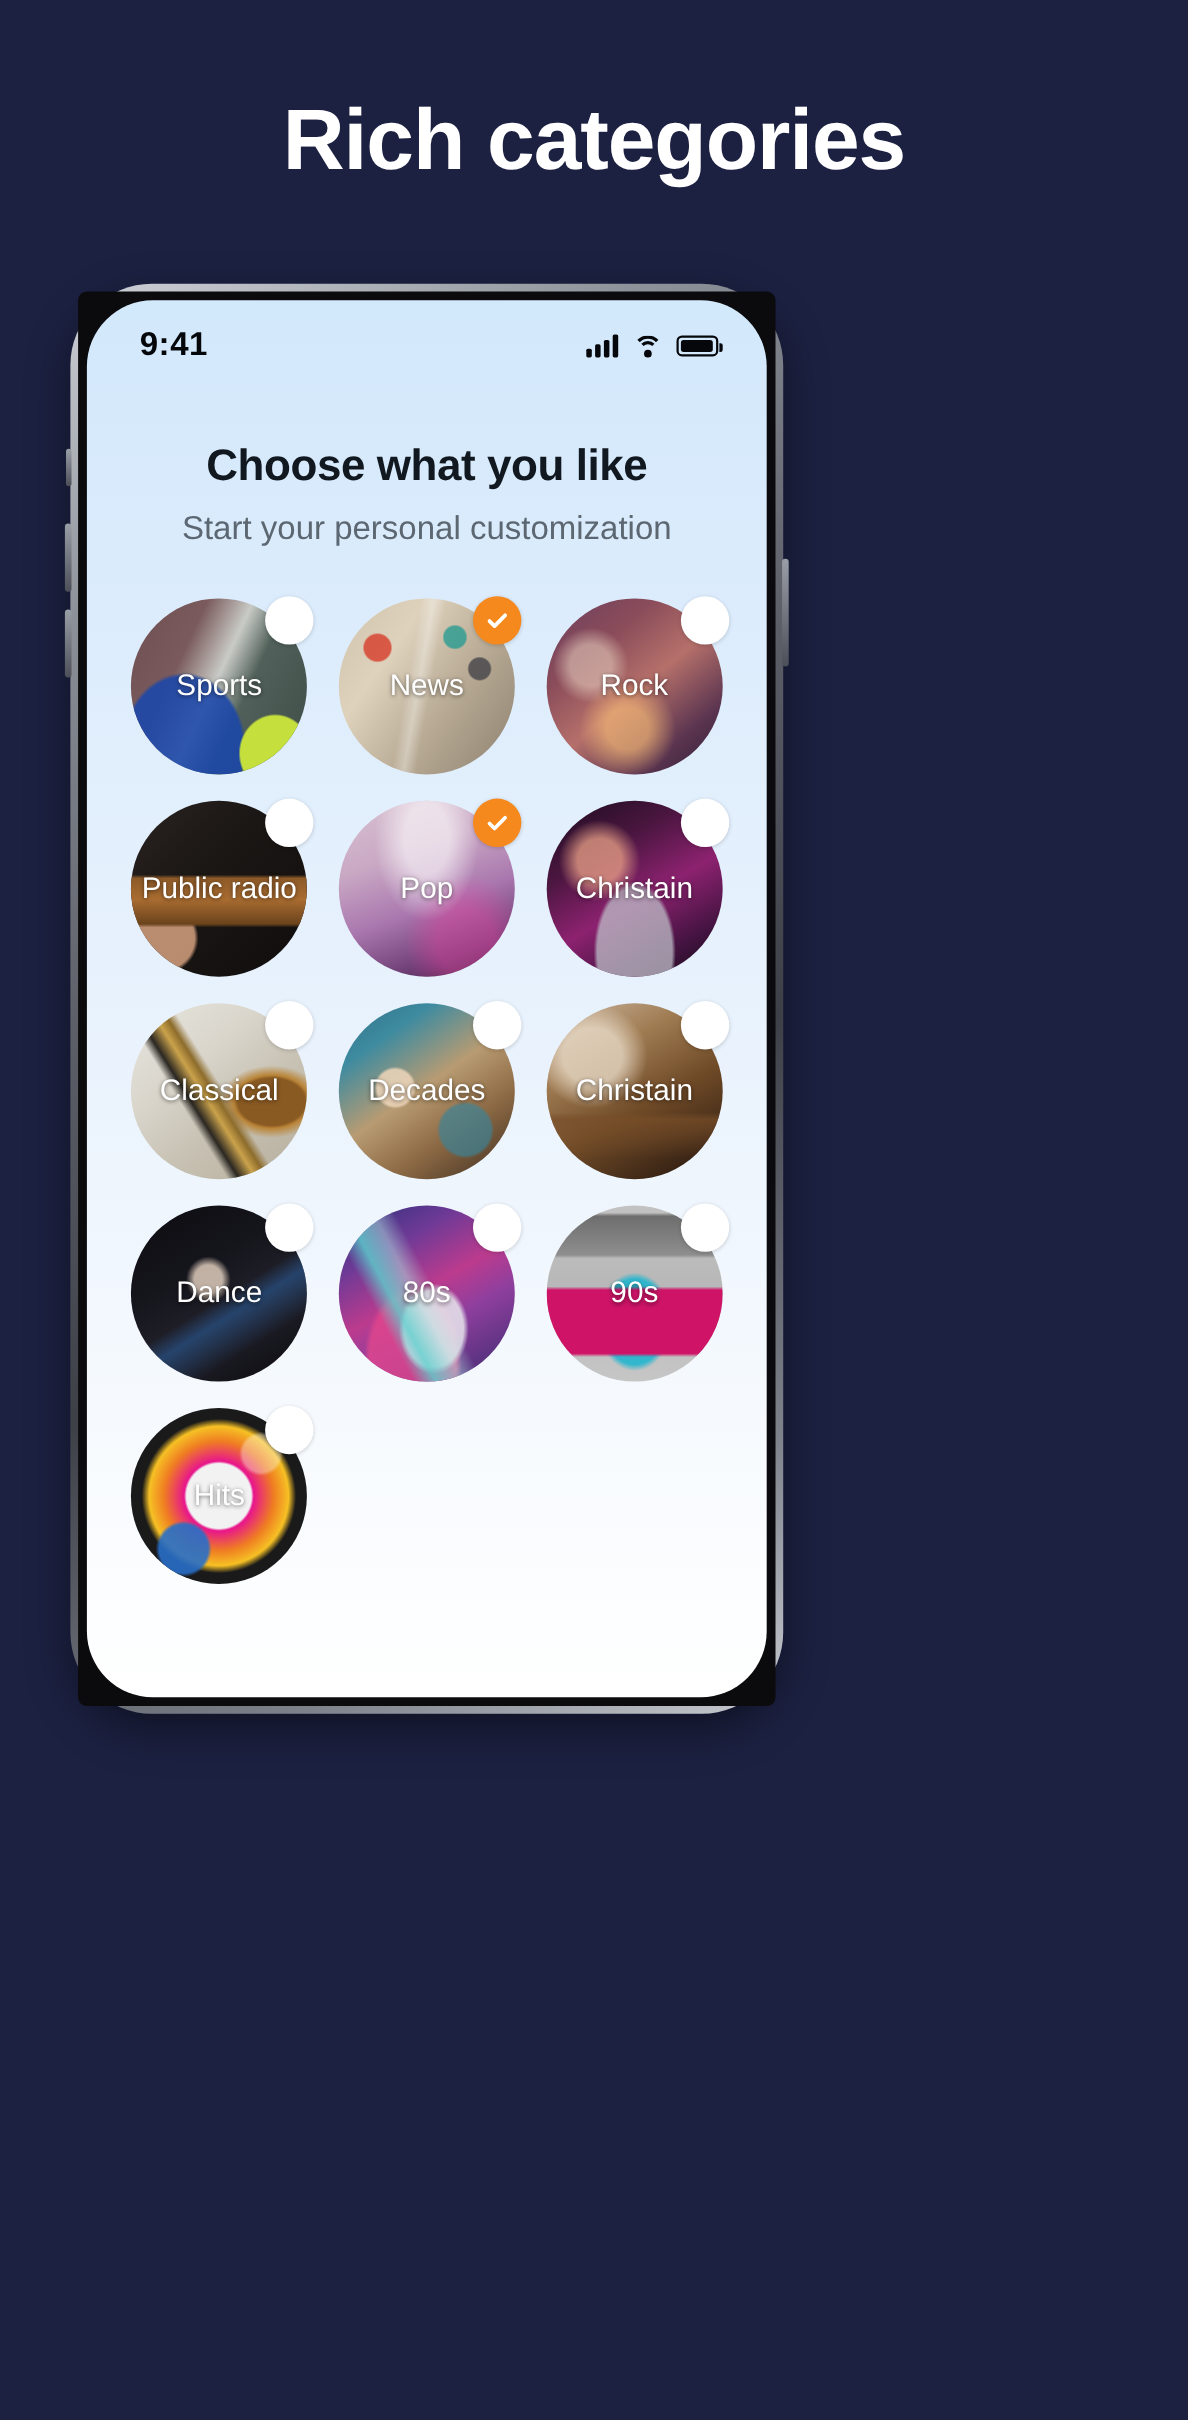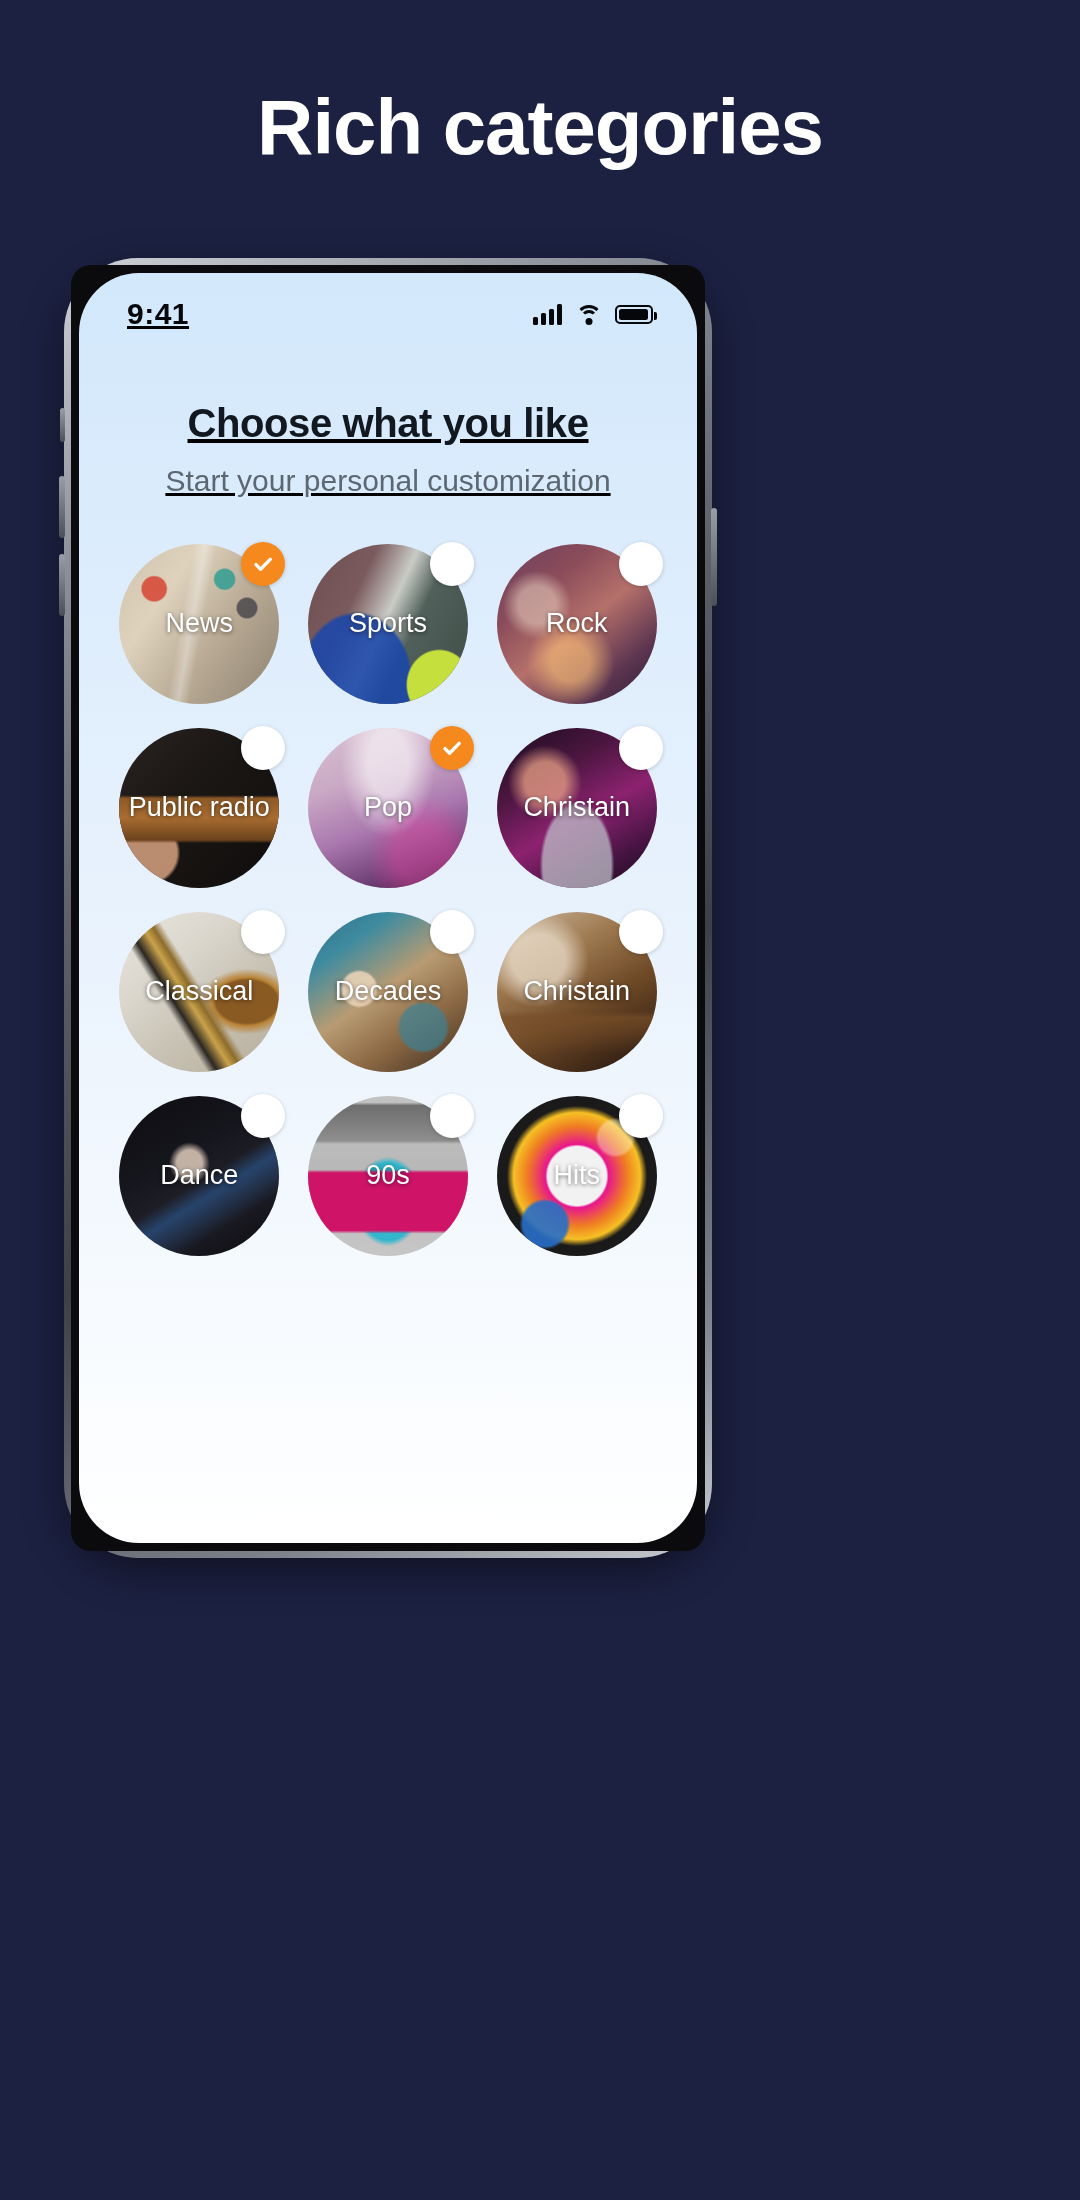--- a/index.html
+++ b/index.html
@@ -27,25 +27,24 @@
     position:absolute;
     left:64px; top:258px;
     width:648px; height:1300px;
     border-radius:74px;
     background:linear-gradient(150deg,#cfd2d8 0%,#8d9199 18%,#5d6069 40%,#3e4048 62%,#7e828b 85%,#c9ccd2 100%);
     padding:7px;
     box-shadow:0 14px 40px rgba(0,0,0,.45);
   }
   .phone-inner{
     width:100%; height:100%;
-    border-radius:20px;
+    border-radius:8px;
     background:#0b0b0d;
     padding:8px;
     position:relative;
-    text-decoration:underline;
   }
   .screen{
     width:100%; height:100%;
     border-radius:60px;
     overflow:hidden;
     position:relative;
     background:linear-gradient(180deg,#d2e8fb 0%,#dcecfc 22%,#eaf3fd 55%,#f6fafe 80%,#ffffff 100%);
   }
   
   .btn-side{ position:absolute; background:linear-gradient(180deg,#9a9ea6,#4c4f57); border-radius:3px; }
@@ -246,38 +245,38 @@
         </div>
       </div>
 
       <div class="screen-head">
         <div class="screen-title">Choose what you like</div>
         <div class="screen-sub">Start your personal customization</div>
       </div>
 
       <div class="grid" id="cat-grid">
           <div class="cat">
+            <div class="cat-img art-sports">
+              <div class="layer p1"></div>
+            </div>
+            <div class="cat-label">Sports</div>
+            <div class="badge"></div>
+          </div>
+          <div class="cat">
             <div class="cat-img art-news">
               <div class="layer p1"></div>
             </div>
             <div class="cat-label">News</div>
             <div class="badge on">
               <svg width="26" height="26" viewBox="0 0 26 26">
                 <path d="M6 13.6 l4.6 4.6 L20.2 8.4" fill="none" stroke="#ffffff" stroke-width="3.4" stroke-linecap="round" stroke-linejoin="round"></path>
               </svg>
             </div>
           </div>
           <div class="cat">
-            <div class="cat-img art-sports">
-              <div class="layer p1"></div>
-            </div>
-            <div class="cat-label">Sports</div>
-            <div class="badge"></div>
-          </div>
-          <div class="cat">
             <div class="cat-img art-rock">
               <div class="layer p1"></div>
             </div>
             <div class="cat-label">Rock</div>
             <div class="badge"></div>
           </div>
           <div class="cat">
             <div class="cat-img art-public">
               <div class="layer p1"></div>
             </div>
@@ -324,20 +323,27 @@
             <div class="badge"></div>
           </div>
           <div class="cat">
             <div class="cat-img art-dance">
               <div class="layer p1"></div>
             </div>
             <div class="cat-label">Dance</div>
             <div class="badge"></div>
           </div>
           <div class="cat">
+            <div class="cat-img art-80s">
+              <div class="layer p1"></div>
+            </div>
+            <div class="cat-label">80s</div>
+            <div class="badge"></div>
+          </div>
+          <div class="cat">
             <div class="cat-img art-90s">
               <div class="layer p1"></div>
             </div>
             <div class="cat-label">90s</div>
             <div class="badge"></div>
           </div>
           <div class="cat">
             <div class="cat-img art-hits">
               <div class="layer p1"></div>
             </div>

